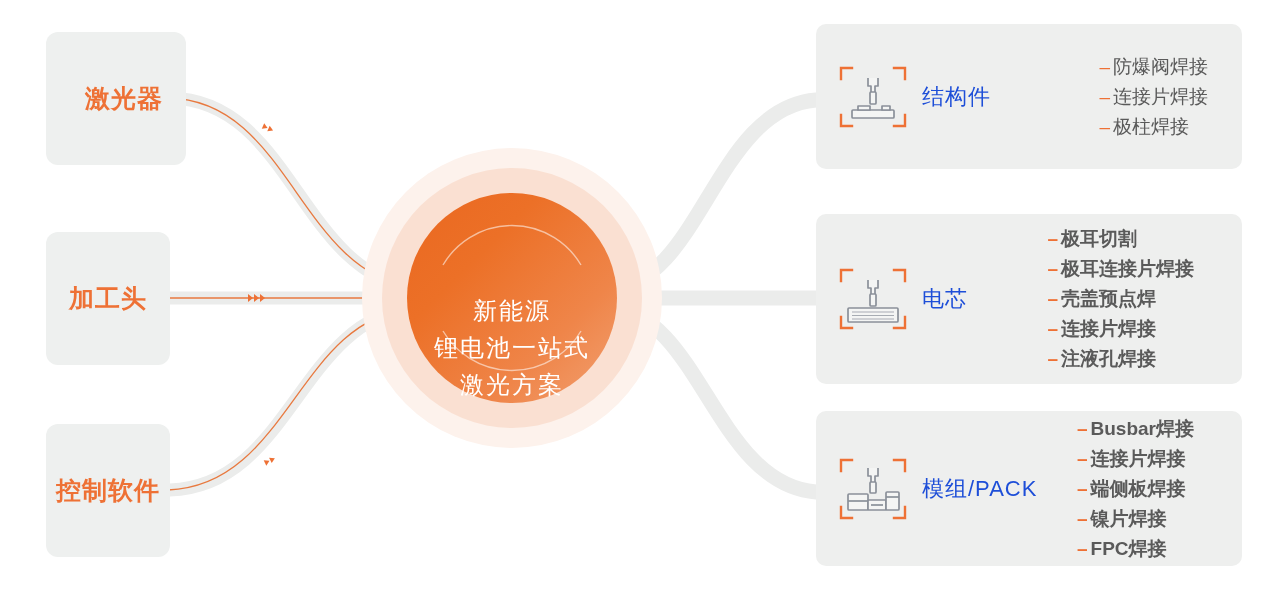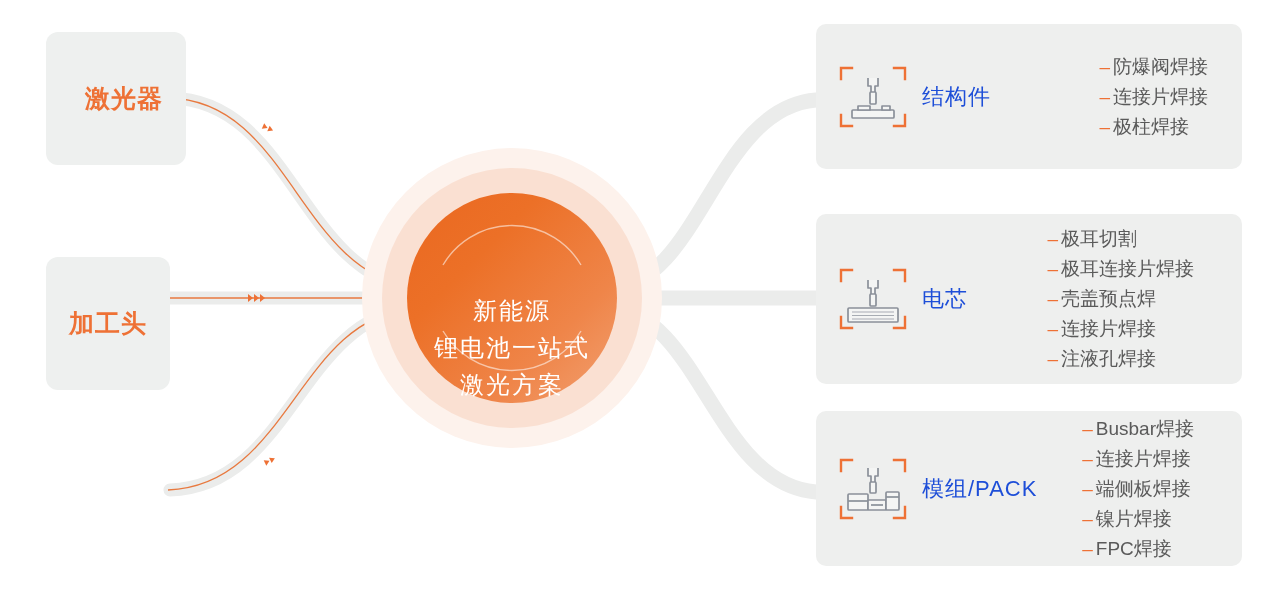--- a/index.html
+++ b/index.html
@@ -81,21 +81,21 @@
     line-height:30px;
     white-space:nowrap;
   }
   .panel .items .li .dash{
     color:#ee7135;
     margin-right:3px;
   }
   #panel0{left:816px;top:24px;width:426px;height:145px;}
   #panel1{left:816px;top:214px;width:426px;height:170px;}
   #panel2{left:816px;top:411px;width:426px;height:155px;}
-  #panel1 .items,#panel2 .items{padding-right:48px;}
+  #panel1 .items,#panel2 .items{padding-right:48px;font-weight:bold;}
 </style>
 </head>
 <body>
 
 <div id="stage">
 
   <svg id="links" viewBox="0 0 1276 598">
     <defs>
       <marker id="arw" markerWidth="7" markerHeight="7" refX="3.5" refY="3" orient="auto">
         <path d="M0,0 L6,3 L0,6 Z" fill="#ee7135"></path>
@@ -136,22 +136,25 @@
       <g transform="translate(265,463) rotate(-26)">
         <path d="M0,-3 L5,0 L0,3 Z"></path>
           <path d="M6,-3 L11,0 L6,3 Z"></path>
       </g>
     </g>
   </svg>
 
   <div class="inbox" id="in0" style="left:46px;top:32px;width:124px;height:133px;padding-left:16px;">
     <span>激光器</span>
   </div>
-  <div class="inbox" id="in1" style="left:46px;top:232px;width:124px;height:133px;margin-top:25px;">
+  <div class="inbox" id="in1" style="left:46px;top:232px;width:124px;height:133px;">
     <span>加工头</span>
+  </div>
+  <div class="inbox" id="in2" style="left:46px;top:424px;width:124px;height:133px;">
+    <span>控制软件</span>
   </div>
 
   <div class="glow" id="glow3" style="left:362px;top:148px;width:300px;height:300px;"></div>
   <div class="glow" id="glow2" style="left:382px;top:168px;width:260px;height:260px;"></div>
   <div id="core" style="left:407px;top:193px;width:210px;height:210px;">
     <div id="coretext">新能源
 锂电池一站式
 激光方案</div>
   </div>
   <svg id="arcring" style="left:407px;top:193px;width:210px;height:210px;" viewBox="0 0 210 210">

